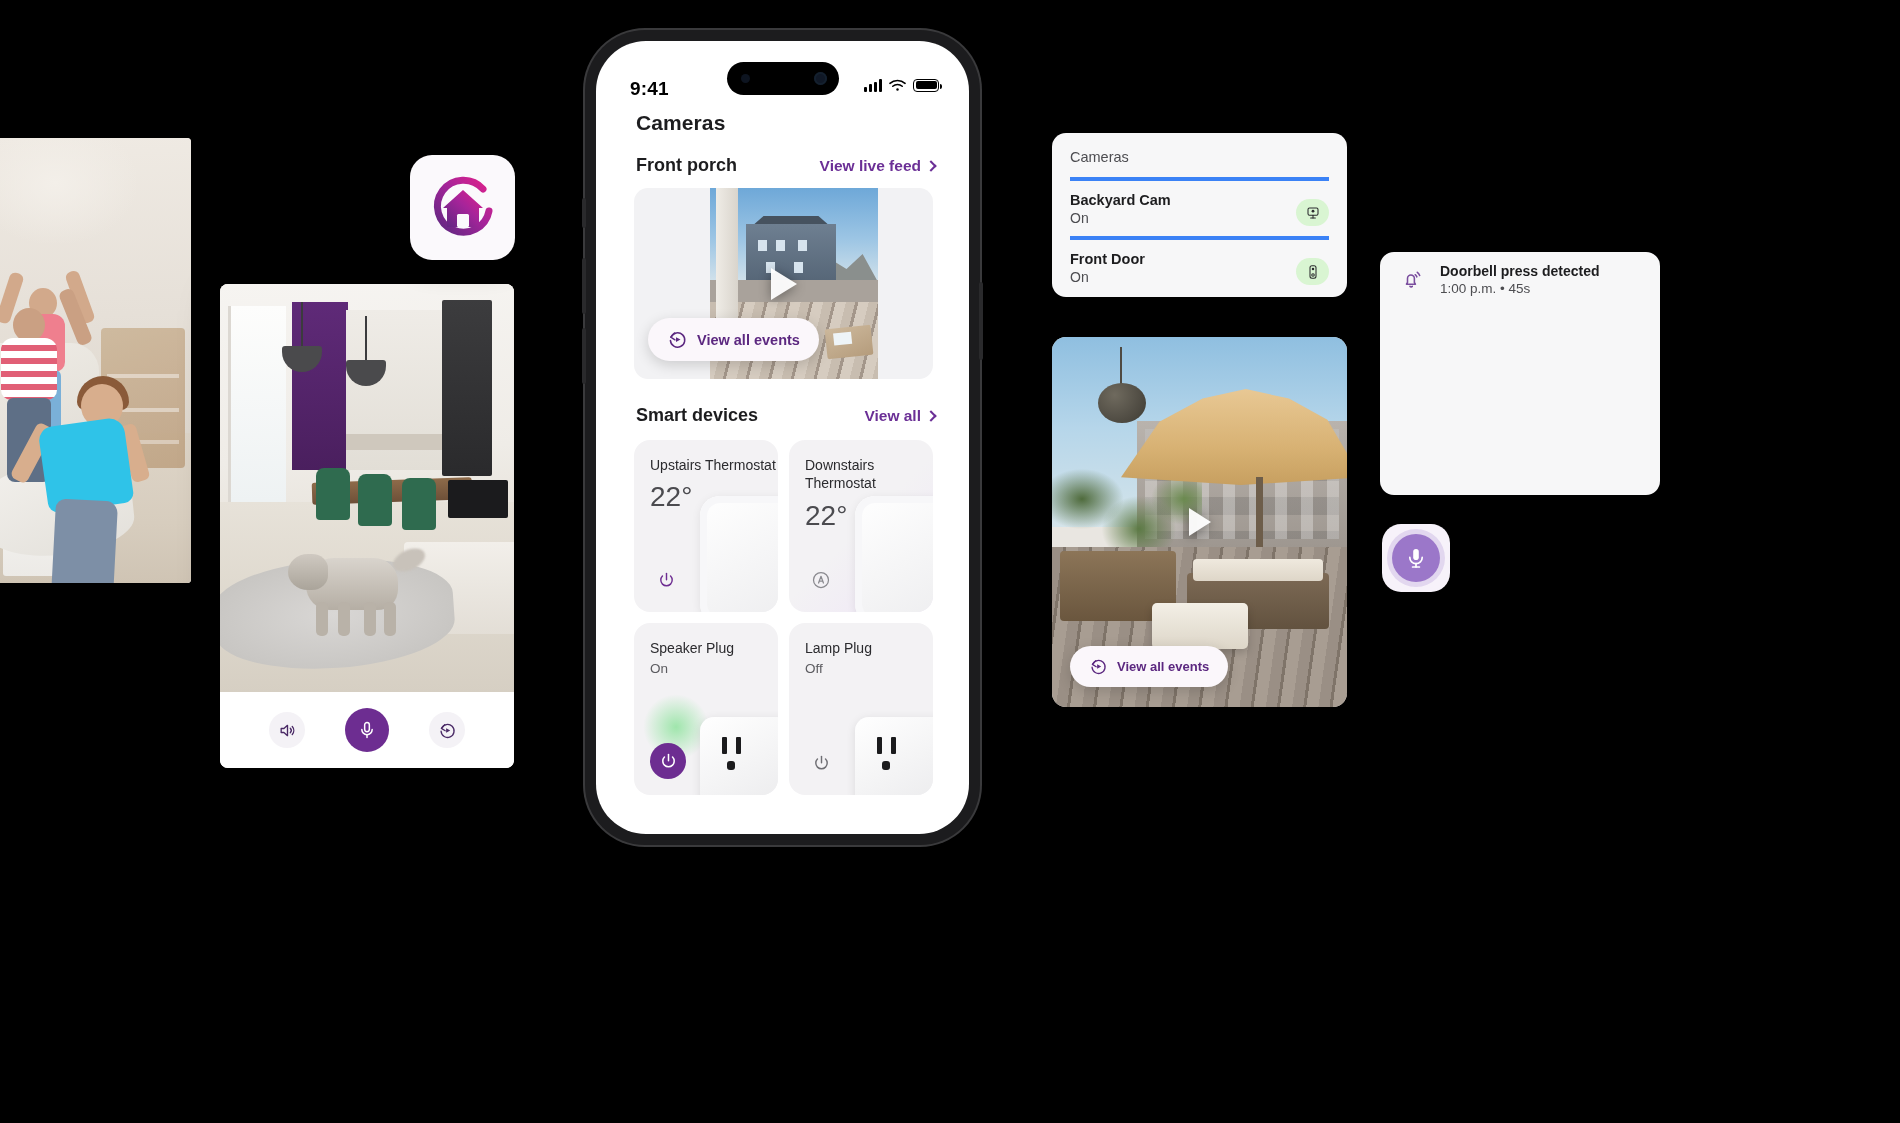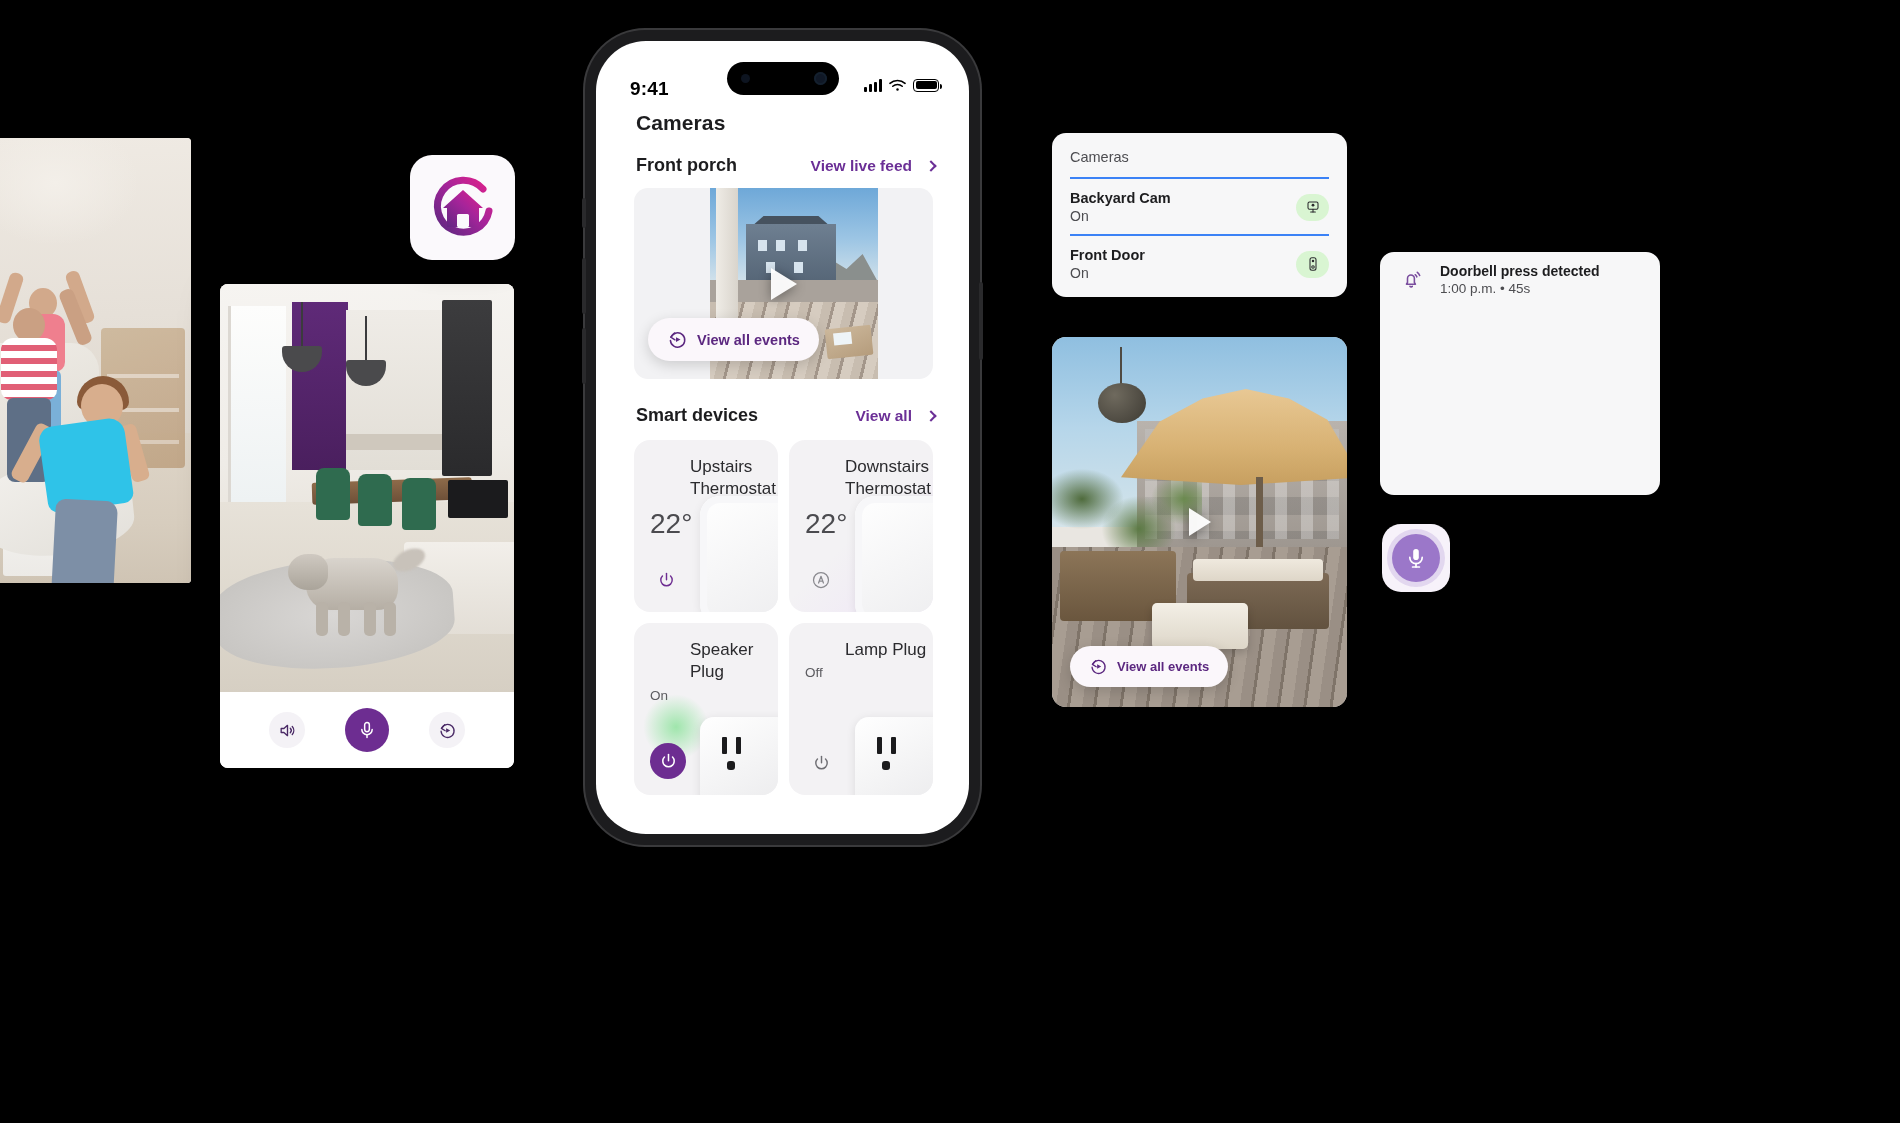--- a/index.html
+++ b/index.html
@@ -150,21 +150,21 @@
   .bars i:nth-child(3){height:10px;} .bars i:nth-child(4){height:13px;}
   .batt { width:26px; height:13px; border:1.6px solid #000; border-radius:4px; position:relative; padding:1.5px; }
   .batt:after { content:""; position:absolute; right:-4px; top:4px; width:2px; height:5px;
                 background:#000; border-radius:0 2px 2px 0; }
   .batt span { display:block; height:100%; width:100%; background:#000; border-radius:2px; }
 
   .screen-title { font-size:21px; font-weight:700; color:#1d1d1f; padding: 8px 0 0 40px; letter-spacing:.1px; }
   .row-head { display:flex; align-items:center; justify-content:space-between;
               padding: 20px 34px 0 40px; }
   .row-head .lbl { font-size:18px; font-weight:700; color:#1d1d1f; }
-  .link { display:flex; align-items:center; gap:15px; color:#6b2f96; font-size:15.5px; font-weight:700; }
+  .link { display:flex; align-items:center; gap:6px; color:#6b2f96; font-size:15.5px; font-weight:700; }
   .chev { width:8px; height:8px; border-right:2px solid #6b2f96; border-top:2px solid #6b2f96;
           transform: rotate(45deg); }
 
   .feed-wrap { position:relative; margin: 12px 36px 0 38px; height:191px;
                background:#f2f2f4; border-radius:14px; overflow:hidden; }
   .porch { position:absolute; left:76px; top:0; width:168px; height:100%; overflow:hidden; }
   .porch .sky { position:absolute; left:0; right:0; top:0; height:92px;
       background: linear-gradient(180deg,#6ea8d8 0%, #9cc5e4 55%, #cfe0ea 100%); }
   .porch .house { position:absolute; left:36px; top:36px; width:90px; height:58px;
       background: linear-gradient(180deg,#6e7f91,#566677); }
@@ -189,21 +189,21 @@
   .pill { position:absolute; display:flex; align-items:center; gap:9px;
           background:#fbf7fb; border-radius:24px; padding:11px 19px;
           box-shadow: 0 4px 14px rgba(0,0,0,.16); }
   .pill .txt { color:#5c2880; font-size:14.5px; font-weight:700; }
 
   .devices-grid { display:grid; grid-template-columns: 1fr 1fr; gap:11px;
                   margin: 14px 36px 0 38px; }
   .dev-card { position:relative; background:#f3f2f4; border-radius:16px; height:172px;
               padding:16px 0 0 16px; overflow:hidden; }
   .dev-card.grad { background: linear-gradient(135deg,#f3f2f4 50%, #efe6f6 100%); }
-  .dev-name { font-size:17px; color:#2b2b2e; line-height:1.32;margin-left:40px; }
+  .dev-name { font-size:14px; color:#2b2b2e; line-height:1.32; }
   .dev-temp { font-size:28px; color:#4b4b4f; font-weight:400; margin-top:7px; }
   .dev-state { font-size:13.5px; color:#5c5c60; margin-top:4px; }
   .dev-btn { position:absolute; left:16px; bottom:16px; width:32px; height:32px;
              border-radius:50%; display:flex; align-items:center; justify-content:center; }
   .dev-btn.filled { background:#6d2d91; width:36px; height:36px; }
   .thermo-img { position:absolute; right:-32px; bottom:-12px; width:110px; height:128px;
       background: linear-gradient(150deg,#ffffff,#ececee); border-radius:20px;
       box-shadow: inset 0 0 0 7px #f7f7f9, 0 2px 10px rgba(0,0,0,.08); }
   .plug-img { position:absolute; right:-26px; bottom:-14px; width:104px; height:92px;
       background: linear-gradient(150deg,#ffffff,#e9e9eb); border-radius:14px;
@@ -212,22 +212,22 @@
   .plug-img .slot.a { left:22px; top:20px; width:5px; height:17px; }
   .plug-img .slot.b { left:36px; top:20px; width:5px; height:17px; }
   .plug-img .slot.c { left:27px; top:44px; width:8px; height:9px; border-radius:3px; }
   .glow-green { position:absolute; left:8px; bottom:34px; width:68px; height:68px; border-radius:50%;
       background: radial-gradient(circle, rgba(76,217,100,.50) 0%, rgba(76,217,100,0) 68%); }
 
   
   .cam-card { left:1052px; top:133px; width:295px; height:164px; border-radius:14px;
               background:#f7f7f8; padding: 0 18px; }
   .cam-head { font-size:14.5px; color:#4d4d51; padding:16px 0 12px; }
-  .cam-row { display:flex; align-items:center; justify-content:space-between;
-             border-top:2px solid #3b82f6; padding:11px 0 10px; }
+  .cam-row { display:flex; align-items:flex-end; justify-content:space-between;
+             border-top:4px solid #3b82f6; padding:11px 0 10px; }
   .cam-row .nm { font-size:14.5px; font-weight:700; color:#1d1d1f; }
   .cam-row .st { font-size:14px; color:#4d4d51; margin-top:2px; }
   .cam-pill { width:33px; height:27px; border-radius:14px; background:#d9f5d2;
               display:flex; align-items:center; justify-content:center; }
 
   
   .patio-card { left:1052px; top:337px; width:295px; height:370px; border-radius:14px;
                 background:#e9e6e1; }
   .patio-card .sky2 { position:absolute; left:0; right:0; top:0; height:190px;
       background: linear-gradient(180deg,#8fbfe0 0%, #b6d6ea 48%, #d5e4ea 100%); }

